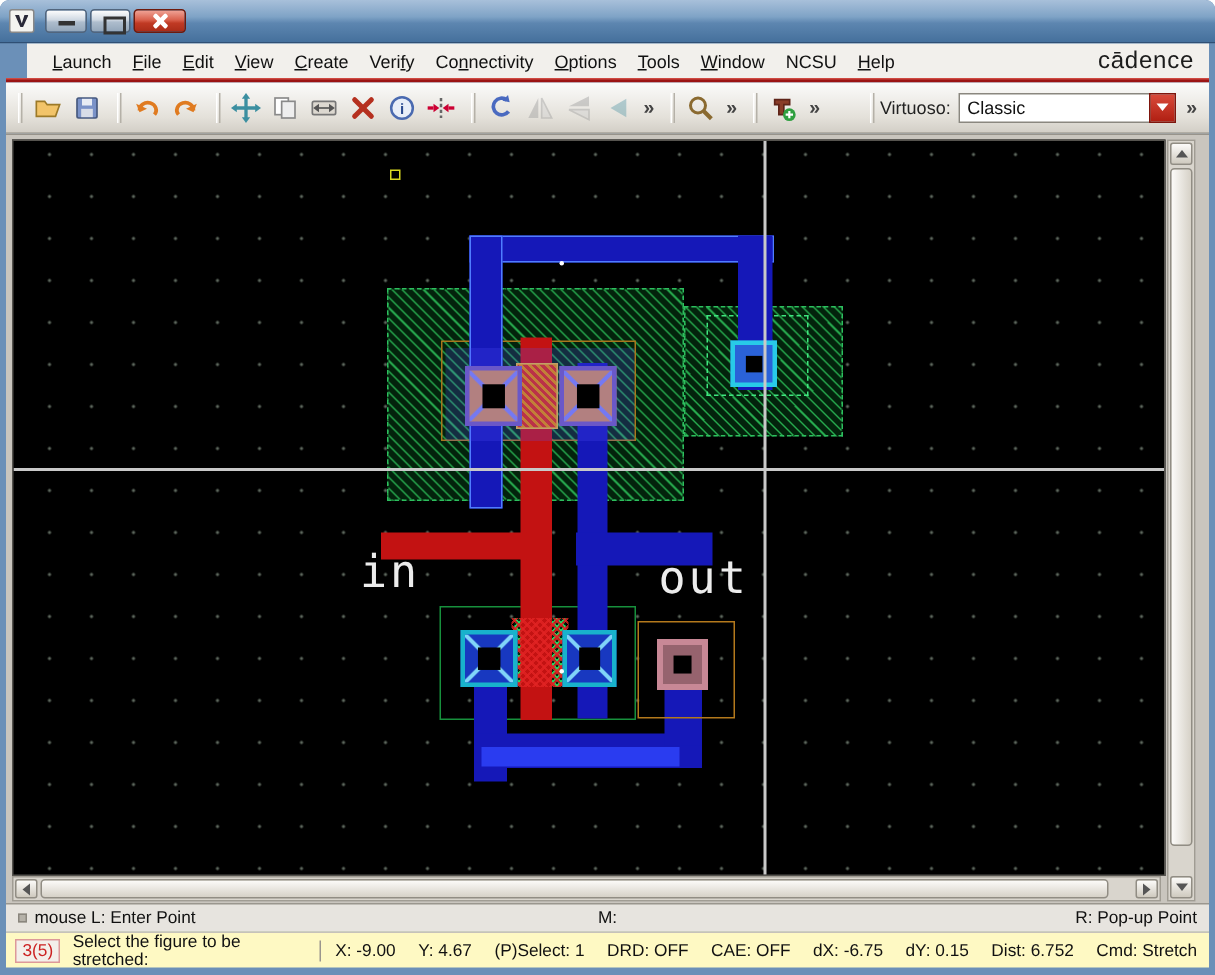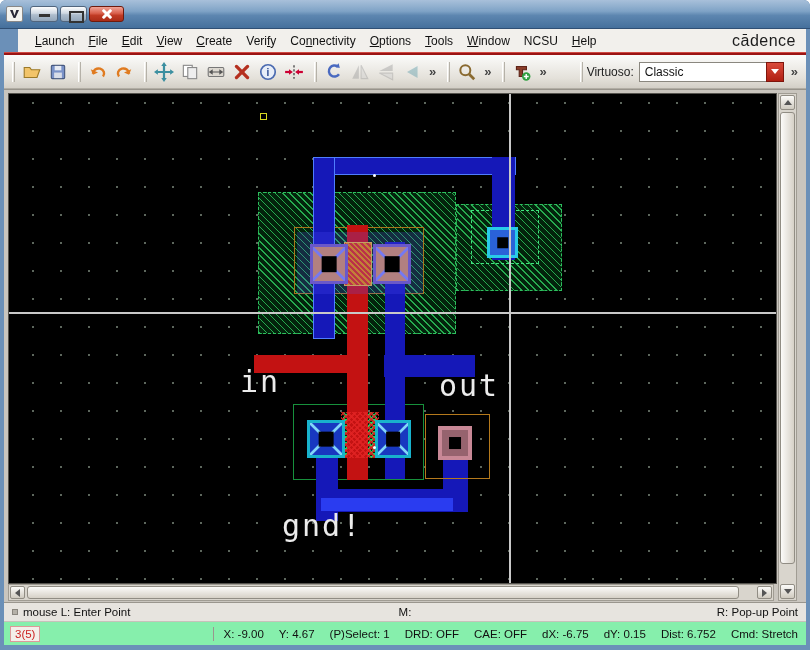--- a/index.html
+++ b/index.html
@@ -106,21 +106,21 @@
   .tri-down { border-top:5px solid #555; margin-bottom:-4px; }
   .tri-left { border-right:5px solid #555; margin-left:-4px; }
   .tri-right { border-left:5px solid #555; margin-right:-4px; }
 
   
   #status1 { position:absolute; left:4px; right:4px; top:602px; height:19px; background:#e7e4df;
     border-top:1px solid #9a968e; display:flex; align-items:center; font-size:11.5px; color:#111; padding:0 8px; }
   #status1-grip { width:6px; height:6px; background:#b5b1a8; border:1px solid #8a867e; margin-right:5px; }
   #status1-mid { position:absolute; left:50%; transform:translateX(-50%); }
   #status1-right { margin-left:auto; }
-  #status2 { position:absolute; left:4px; right:4px; top:621px; height:24px; background:#86efac;
+  #status2 { position:absolute; left:4px; right:4px; top:621px; height:24px; background:#fef9c3;
     border-top:1px solid #c6c2ba; display:flex; align-items:center; font-size:11.5px; color:#111; padding:0 6px; }
   #status2-badge { color:#c22; border:1px solid #d99; background:#f3efea; padding:1px 4px; margin-right:8px; font-size:11.5px; }
   #status2-prompt { margin-right:12px; }
   #status2-sep { width:1px; height:14px; background:#9a968e; margin:0 10px 0 auto; }
   #status2-fields { display:flex; gap:15px; white-space:nowrap; padding-right:2px; }
 </style>
 </head>
 <body>
 
 <div id="win">
@@ -327,21 +327,20 @@
         <div class="shape contact-n contact-core" style="left: 366px; top: 326px; width: 36px; height: 38px;"></div>
         <div class="shape ptap-outline" style="left: 416px; top: 320px; width: 65px; height: 65px;"></div>
         <div class="shape contact-ptap contact-core" style="left: 429px; top: 332px; width: 34px; height: 34px;"></div>
         <div class="shape marker-yellow" style="left: 251px; top: 19px; width: 7px; height: 7px;"></div>
         <div class="shape dot-white" style="left: 364px; top: 80px; width: 3px; height: 3px;"></div>
         <div class="shape dot-white" style="left: 364px; top: 352px; width: 3px; height: 3px;"></div>
         <div class="shape crosshair" style="left: 0px; top: 218px; width: 769px; height: 2px;"></div>
         <div class="shape crosshair" style="left: 500px; top: 0px; width: 2px; height: 491px;"></div>
         <div class="net-label" style="left: 231px; top: 270px;">in</div>
         <div class="net-label" style="left: 430px; top: 274px;">out</div>
-        <div class="net-label" style="left: 273px; top: 414px;">gnd!</div>
       </div>
 
     <div class="sb" id="vsb">
       <div class="sb-btn" style="left:1px;top:1px;width:15px;height:15px">
           <div class="tri tri-up"></div>
         </div>
       <div class="sb-thumb" style="left:1px;top:18px;width:15px;height:452px"></div>
       <div class="sb-btn" style="left:1px;bottom:1px;width:15px;height:15px">
           <div class="tri tri-down"></div>
         </div>
@@ -359,20 +358,21 @@
 
   <div id="status1">
     <div id="status1-grip"></div>
     <span>mouse L: Enter Point</span>
     <span id="status1-mid">M:</span>
     <span id="status1-right">R: Pop-up Point</span>
   </div>
 
   <div id="status2">
     <span id="status2-badge">3(5)</span>
+    <span id="status2-prompt">Select the figure to be stretched:</span>
     <div id="status2-sep"></div>
     <div id="status2-fields">
 
     <span>X: -9.00</span>
         <span>Y: 4.67</span>
         <span>(P)Select: 1</span>
         <span>DRD: OFF</span>
         <span>CAE: OFF</span>
         <span>dX: -6.75</span>
         <span>dY: 0.15</span>

